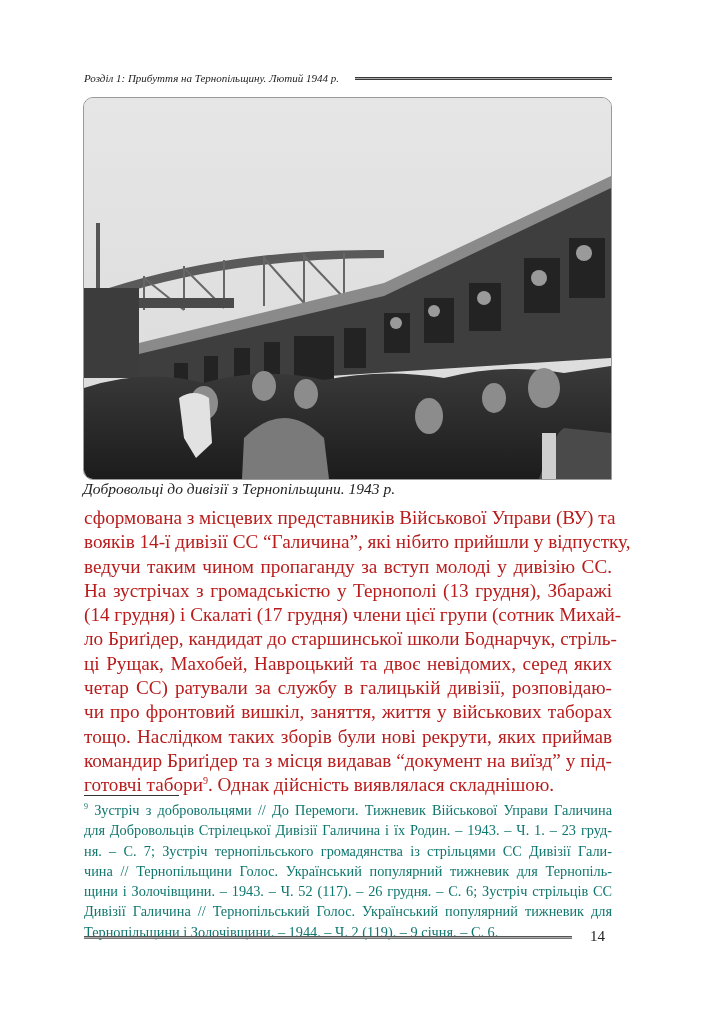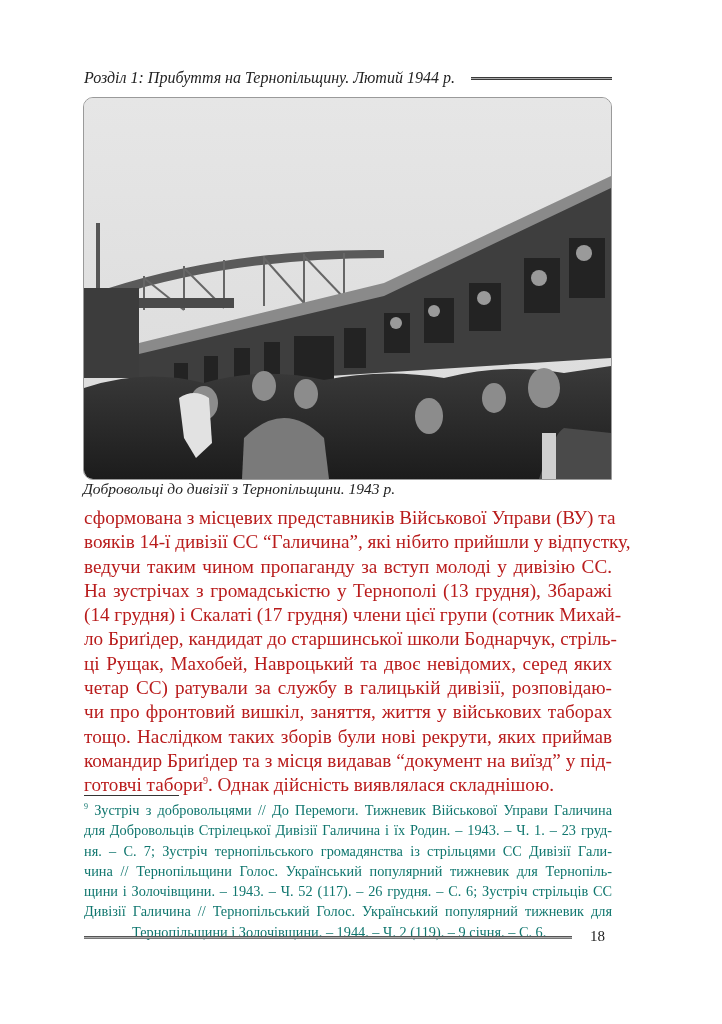--- a/index.html
+++ b/index.html
@@ -1,21 +1,21 @@
 <!DOCTYPE html>
 <html><head>
 <meta charset="utf-8">
 <style>
   html, body { margin: 0; padding: 0; background: #ffffff; }
   body { width: 722px; height: 1024px; position: relative; overflow: hidden;
          font-family: "Liberation Serif", "DejaVu Serif", serif; color: #1a1a1a; }
 
   .header { position: absolute; left: 84px; top: 68px; width: 528px; height: 20px;
             display: flex; align-items: center; }
-  .header-title { font-style: italic; font-size: 16px; white-space: nowrap; color: #222; }
+  .header-title { font-style: italic; font-size: 11px; white-space: nowrap; color: #222; }
   .header-rule { flex: 1; margin-left: 16px; height: 3px;
                  border-top: 1.5px solid #3a3a3a; border-bottom: 1.5px solid #3a3a3a;
                  box-sizing: border-box; background: #aaa; }
 
   .photo { position: absolute; left: 83px; top: 97px; width: 527px; height: 381px;
            border: 1px solid #9a9a9a; border-radius: 10px 10px 0 10px; overflow: hidden;
            background: #e4e4e4; }
   .photo svg { width: 100%; height: 100%; display: block; }
 
   .caption { position: absolute; left: 83px; top: 480px; width: 527px; text-align: left;
@@ -26,21 +26,21 @@
   .body-text .line { display: block; text-align: justify; text-align-last: justify;
                      white-space: nowrap; height: 24.3px; }
   .body-text .line.last { text-align-last: left; }
   sup { font-size: 10px; line-height: 0; vertical-align: super; }
 
   .fn-rule { position: absolute; left: 84px; top: 795px; width: 95px; height: 1px; background: #333; }
   .footnote { position: absolute; left: 84px; top: 800px; width: 528px;
               font-size: 14.3px; line-height: 20.3px; color: #0f766e; }
   .footnote .line { display: block; text-align: justify; text-align-last: justify;
                     white-space: nowrap; height: 20.3px; }
-  .footnote .line.last { text-align-last: left; margin-left: 48px; }
+  .footnote .line.last { text-align-last: left; }
   .footnote sup { font-size: 8px; }
 
   .footer-rule { position: absolute; left: 84px; top: 936px; width: 488px; height: 3px;
                  border-top: 1.5px solid #555; border-bottom: 1.5px solid #777;
                  box-sizing: border-box; background: #aaa; }
   .page-number { position: absolute; left: 590px; top: 928px; font-size: 15px; color: #222; }
 </style>
 </head>
 <body>
 
@@ -144,13 +144,13 @@
   <span class="line"><sup>9</sup><span> Зустріч з добровольцями // До Перемоги. Тижневик Військової Управи Галичина</span></span>
   <span class="line">для Добровольців Стрілецької Дивізії Галичина і їх Родин. – 1943. – Ч. 1. – 23 груд-</span>
   <span class="line">ня. – С. 7; Зустріч тернопільського громадянства із стрільцями СС Дивізії Гали-</span>
   <span class="line">чина // Тернопільщини Голос. Український популярний тижневик для Тернопіль-</span>
   <span class="line">щини і Золочівщини. – 1943. – Ч. 52 (117). – 26 грудня. – С. 6; Зустріч стрільців СС</span>
   <span class="line">Дивізії Галичина // Тернопільський Голос. Український популярний тижневик для</span>
   <span class="line last">Тернопільщини і Золочівщини. – 1944. – Ч. 2 (119). – 9 січня. – С. 6.</span>
 </div>
 
 <div class="footer-rule"></div>
-<div class="page-number">18</div>
+<div class="page-number">14</div>
 
 </body></html>

